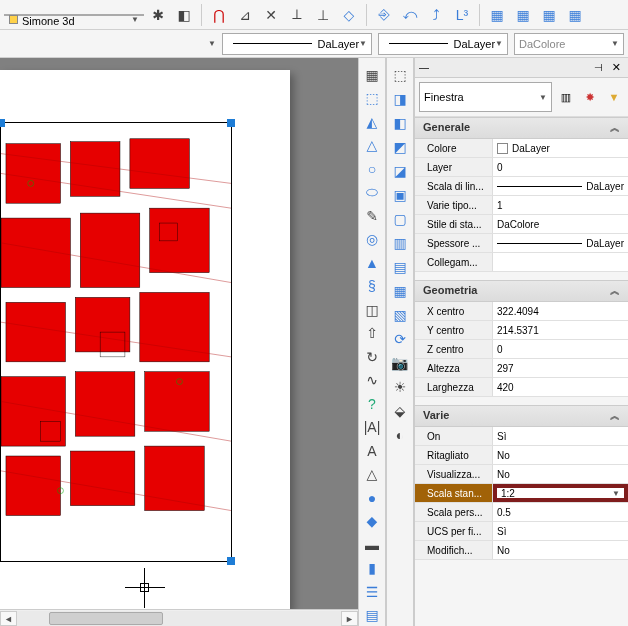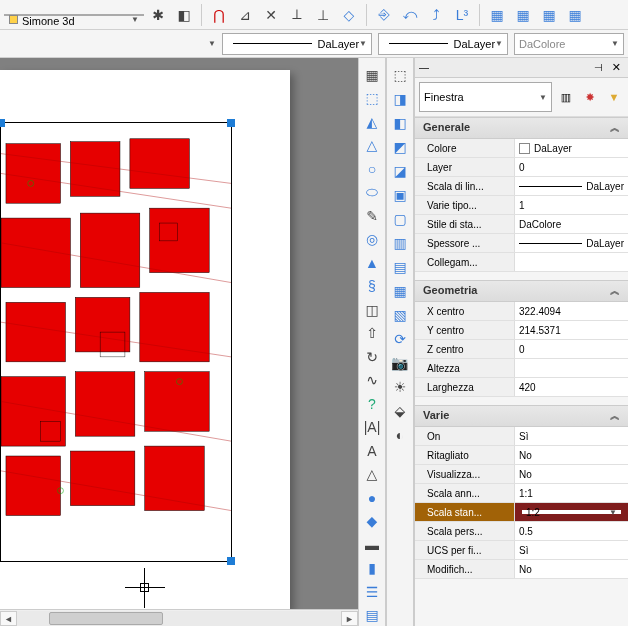--- a/index.html
+++ b/index.html
@@ -200,21 +200,21 @@
   }
   .section-head .chev { margin-left: auto; font-size: 10px; color: #777;}
   .prop-row {
     display: flex;
     border-bottom: 1px solid #e0e0e0;
     height: 19px;
     align-items: stretch;
     background: white;
   }
   .prop-row .k {
-    width: 100px;
+    width: 78px;
     padding: 2px 4px 2px 12px;
     background: #f0f0f0;
     border-right: 1px solid #ddd;
     white-space: nowrap;
     overflow: hidden;
     text-overflow: ellipsis;
     font-size: 10px;
     display: flex;
     align-items: center;
   }
@@ -225,21 +225,21 @@
     display: flex;
     align-items: center;
     gap: 4px;
   }
   .prop-row.selected .k {
     background: #a16207;
     color: white;
   }
   .prop-row.selected .v {
     background: white;
-    border: 7px solid #7f1d1d;
+    border: 4px solid #7f1d1d;
   }
   .swatch { width: 11px; height: 11px; background: #fff; border: 1px solid #888; display:inline-block;}
   .lineval { flex:1; border-top: 1px solid #000; }
   .vdrop { margin-left:auto; font-size:8px; color:#555; }
 </style>
 </head>
 <body>
 
 <div class="topbar">
   <div class="layer-select main">
@@ -472,20 +472,21 @@
       <div class="prop-row">
         <div class="k">Y centro</div>
         <div class="v">214.5371</div>
       </div>
       <div class="prop-row">
         <div class="k">Z centro</div>
         <div class="v">0</div>
       </div>
       <div class="prop-row">
         <div class="k">Altezza</div>
+        <div class="v">297</div>
       </div>
       <div class="prop-row">
         <div class="k">Larghezza</div>
         <div class="v">420</div>
       </div>
 
       <div style="height:8px;background:#f5f5f5;"></div>
 
       <div class="section-head">
         <span>Varie</span>
@@ -495,24 +496,20 @@
         <div class="k">On</div>
         <div class="v">Sì</div>
       </div>
       <div class="prop-row">
         <div class="k">Ritagliato</div>
         <div class="v">No</div>
       </div>
       <div class="prop-row">
         <div class="k">Visualizza...</div>
         <div class="v">No</div>
-      </div>
-      <div class="prop-row">
-        <div class="k">Scala ann...</div>
-        <div class="v">1:1</div>
       </div>
       <div class="prop-row selected">
         <div class="k">Scala stan...</div>
         <div class="v">
           <span>1:2</span>
           <span class="vdrop">▼</span>
         </div>
       </div>
       <div class="prop-row">
         <div class="k">Scala pers...</div>

